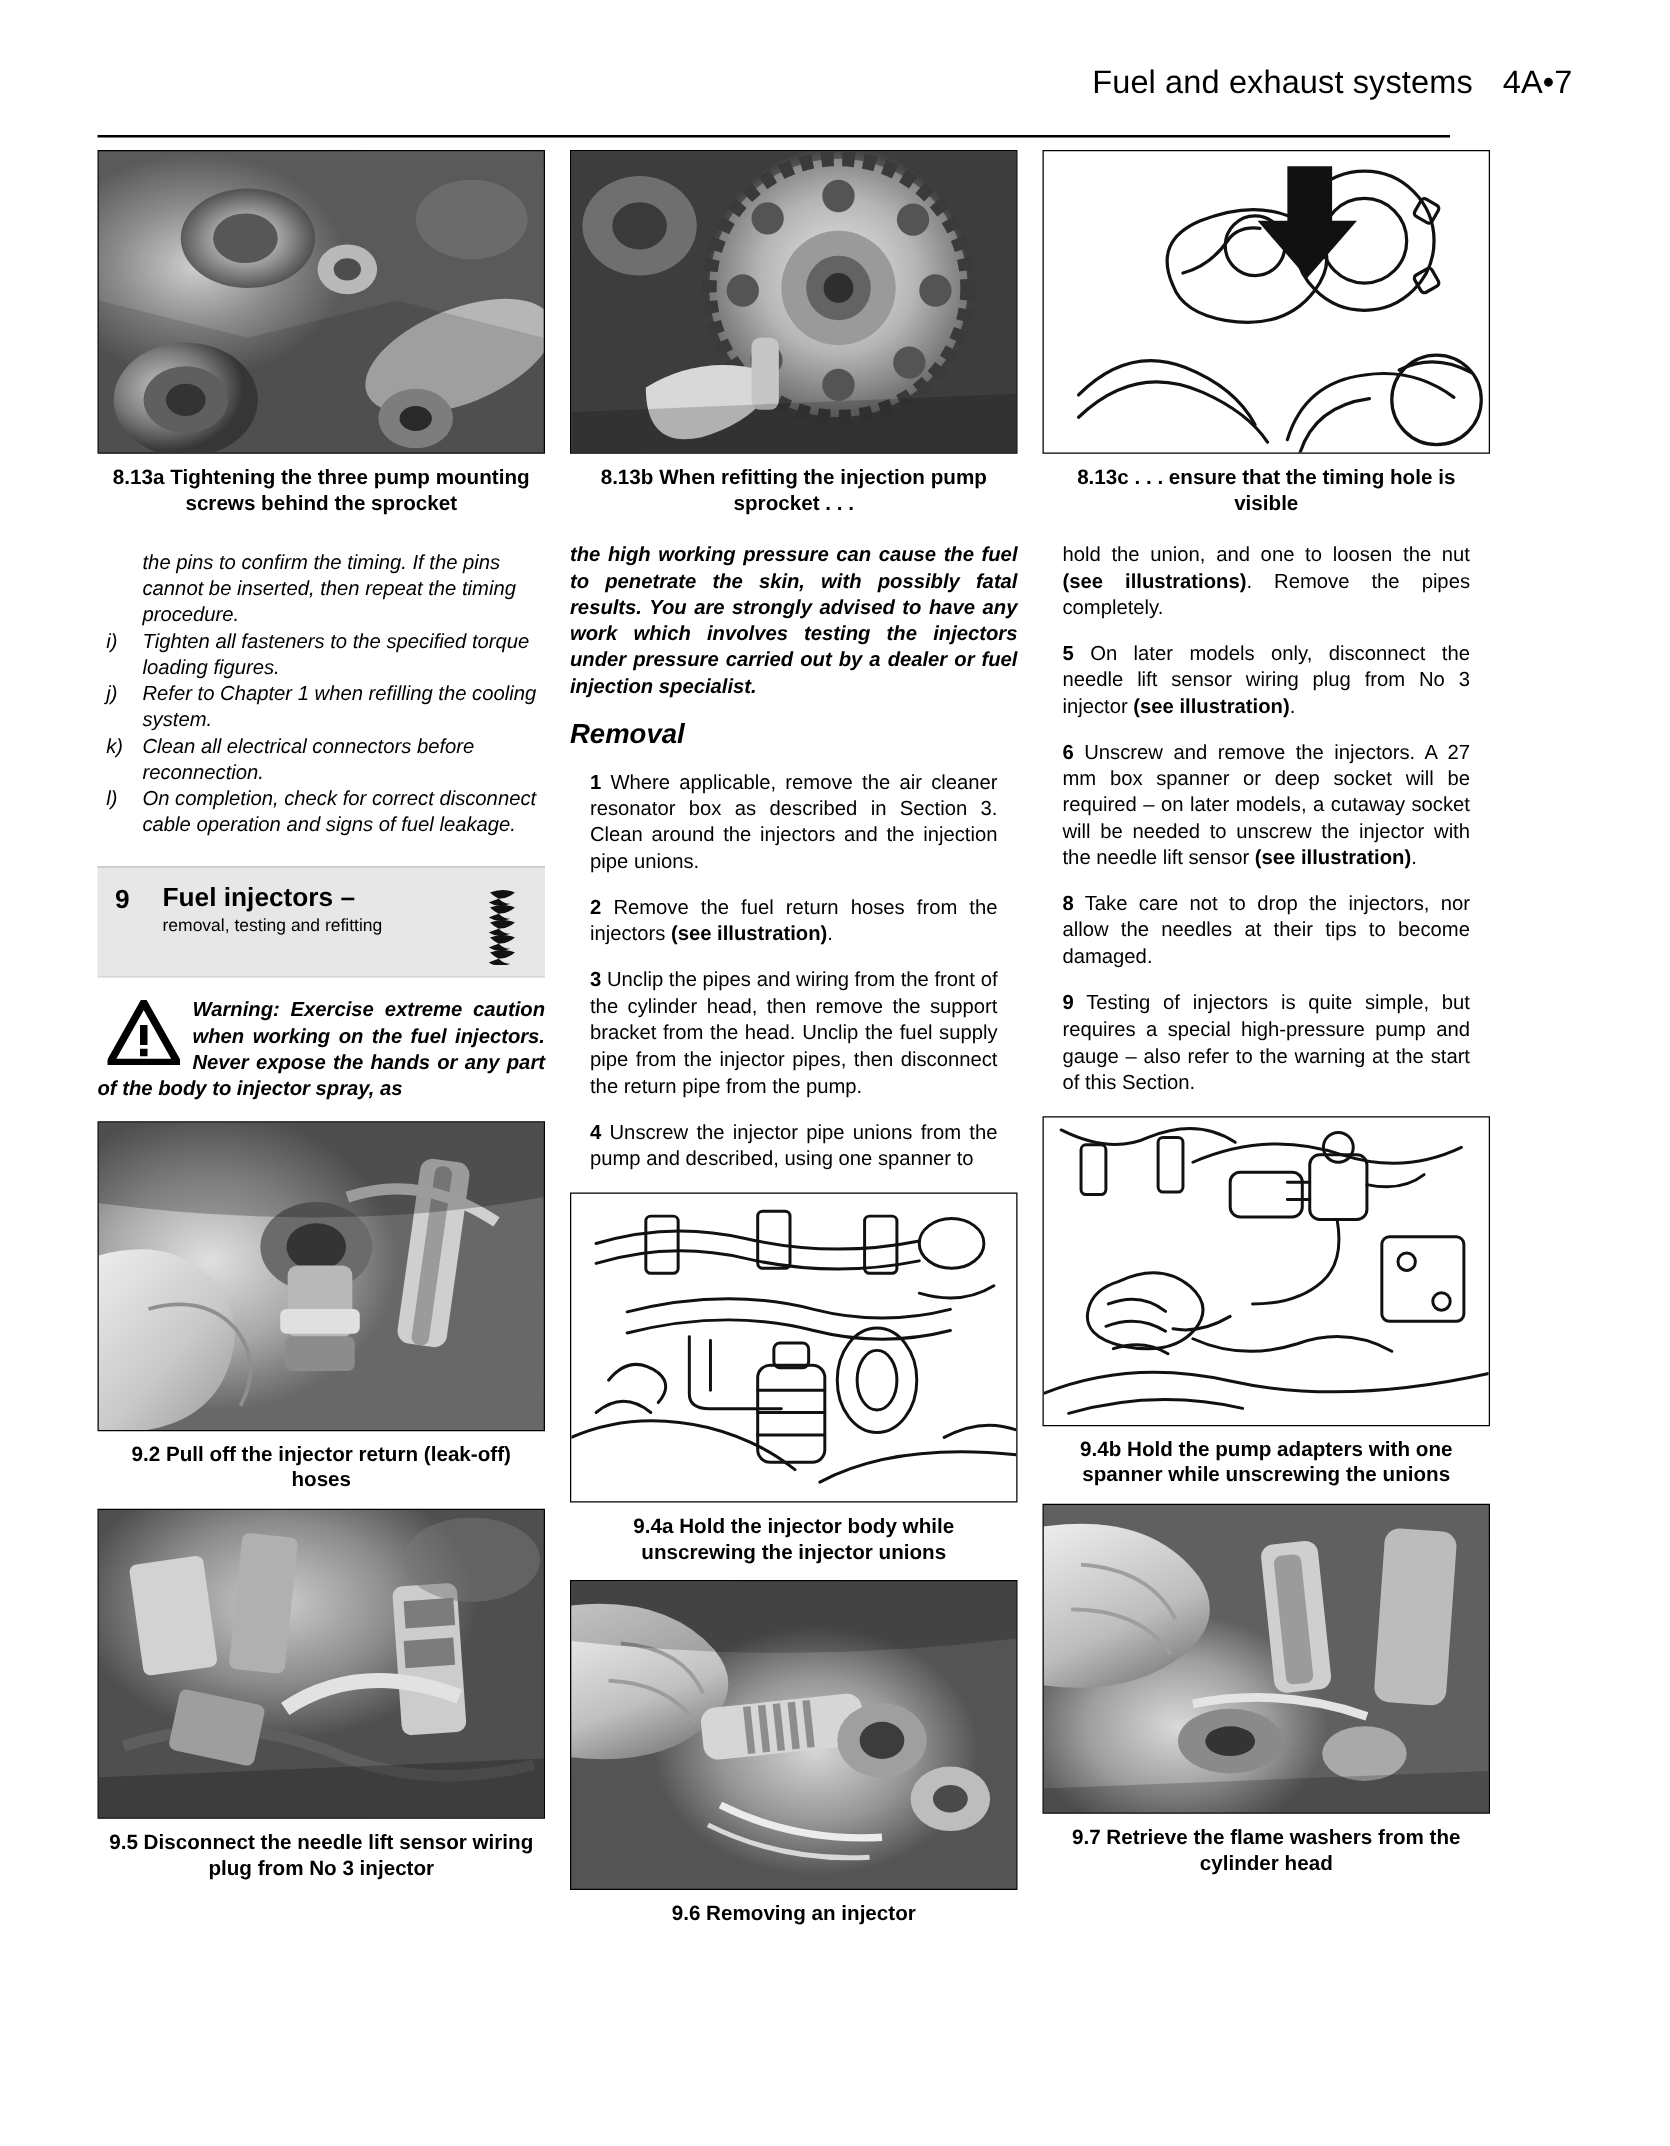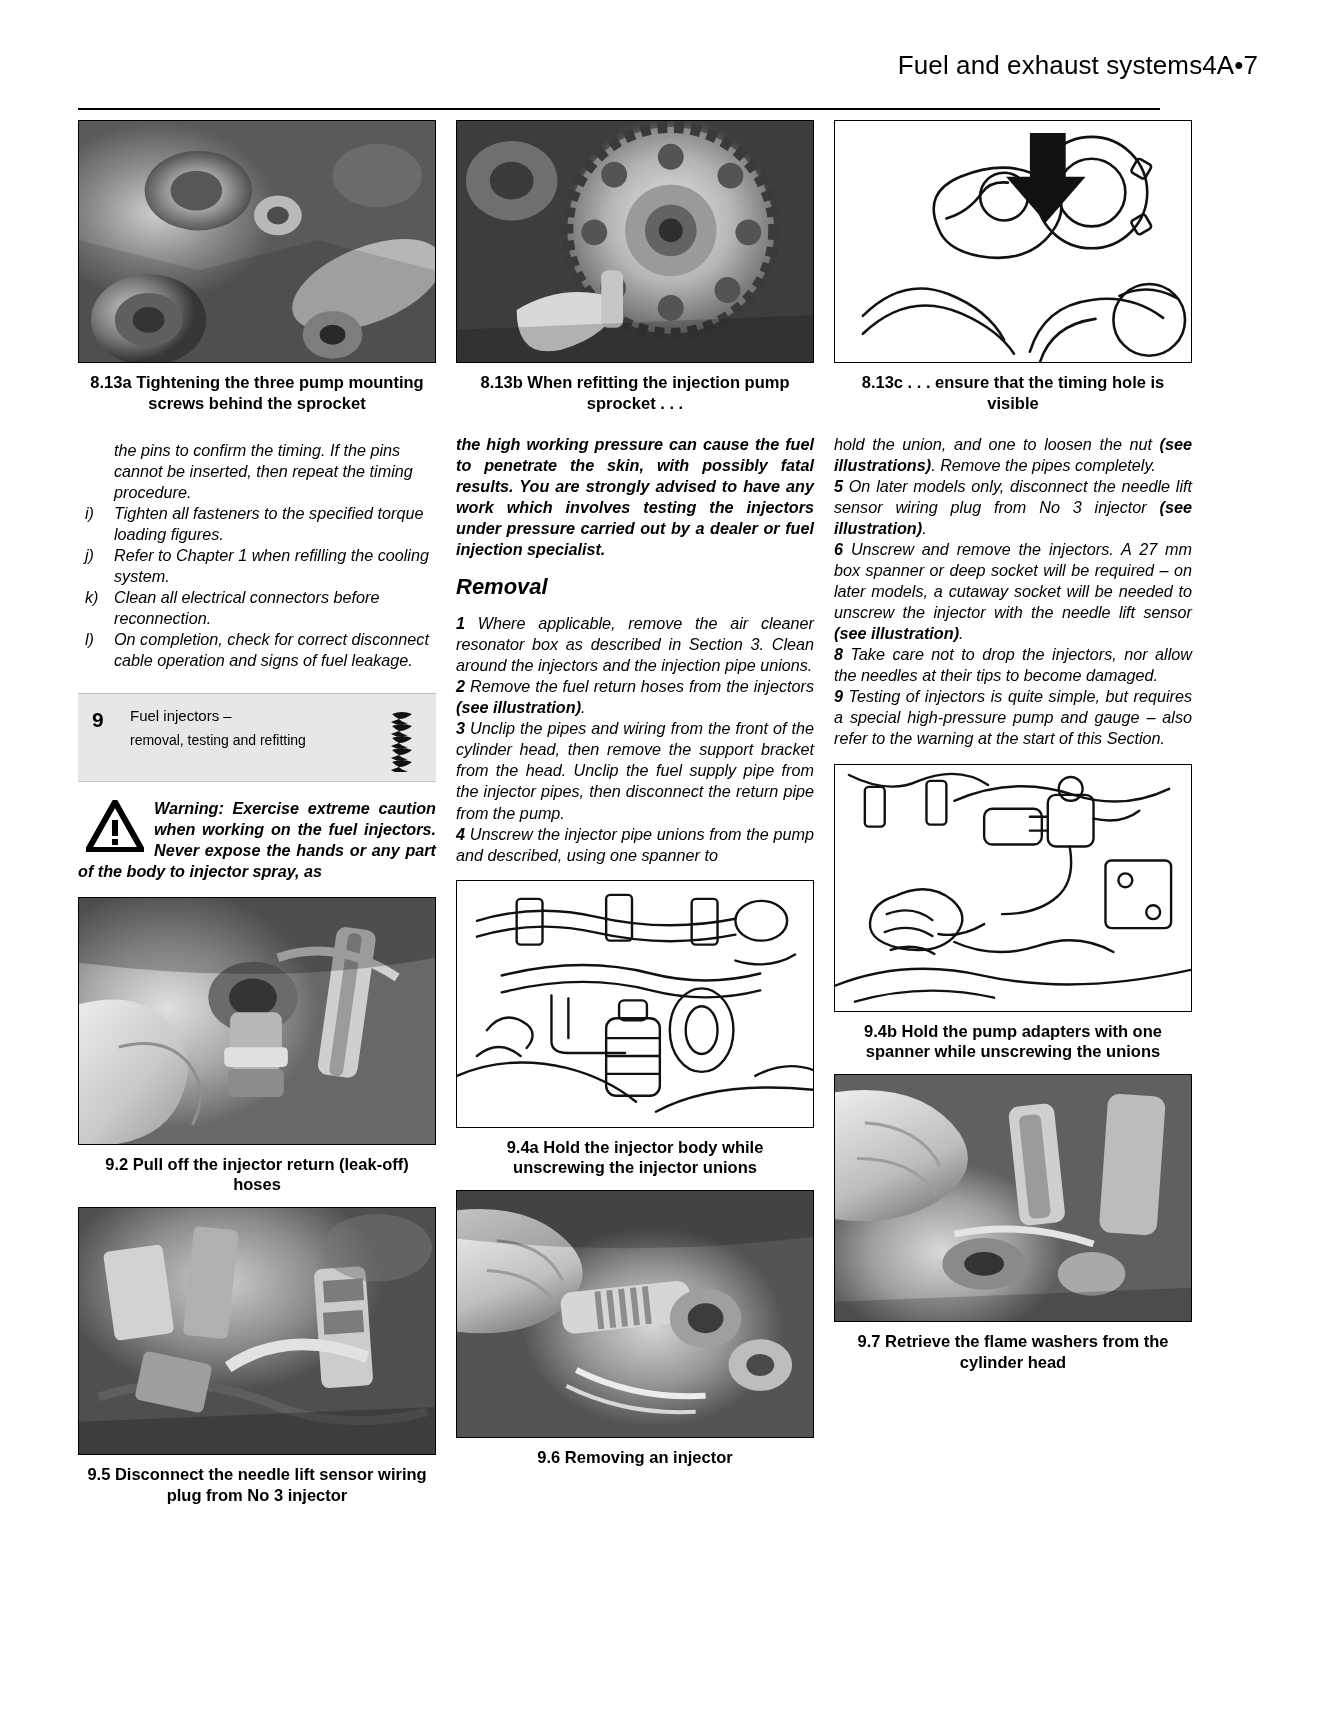--- a/index.html
+++ b/index.html
@@ -20,21 +20,21 @@
   .page-header {
     position: absolute;
     top: 50px;
     left: 78px;
     width: 1180px;
     text-align: right;
     font-size: 26px;
     letter-spacing: 0.1px;
   }
   .page-header .hdr-title { font-weight: 400; }
-  .page-header .hdr-page  { font-weight: 400; margin-left: 0; }
+  .page-header .hdr-page  { font-weight: 400; margin-left: 24px; }
 
   .header-rule {
     position: absolute;
     top: 108px;
     left: 78px;
     width: 1082px;
     height: 2px;
     background: #000;
   }
 
@@ -119,21 +119,21 @@
     padding: 0 4px;
   }
 
   
   .body-text {
     font-size: 16.2px;
     line-height: 1.30;
     text-align: justify;
     margin-top: 13px;
   }
-  .body-text p { margin: 0; font-style: italic; }
+  .body-text p { margin: 16px; }
   .step-num { font-weight: bold; }
   .bold { font-weight: bold; }
 
   
   .ital-block {
     font-size: 16.2px;
     line-height: 1.30;
     font-style: italic;
     margin-top: 26px;
     padding-left: 36px;
@@ -182,22 +182,22 @@
     position: absolute;
     left: 14px;
     top: 14px;
     font-size: 21px;
     font-weight: bold;
   }
   .section-box .sec-title {
     position: absolute;
     left: 52px;
     top: 13px;
-    font-size: 15px;
-    font-weight: normal;
+    font-size: 21px;
+    font-weight: bold;
     line-height: 1.16;
   }
   .section-box .sec-sub {
     position: absolute;
     left: 52px;
     top: 38px;
     font-size: 14px;
     font-weight: 400;
     line-height: 1.16;
   }

